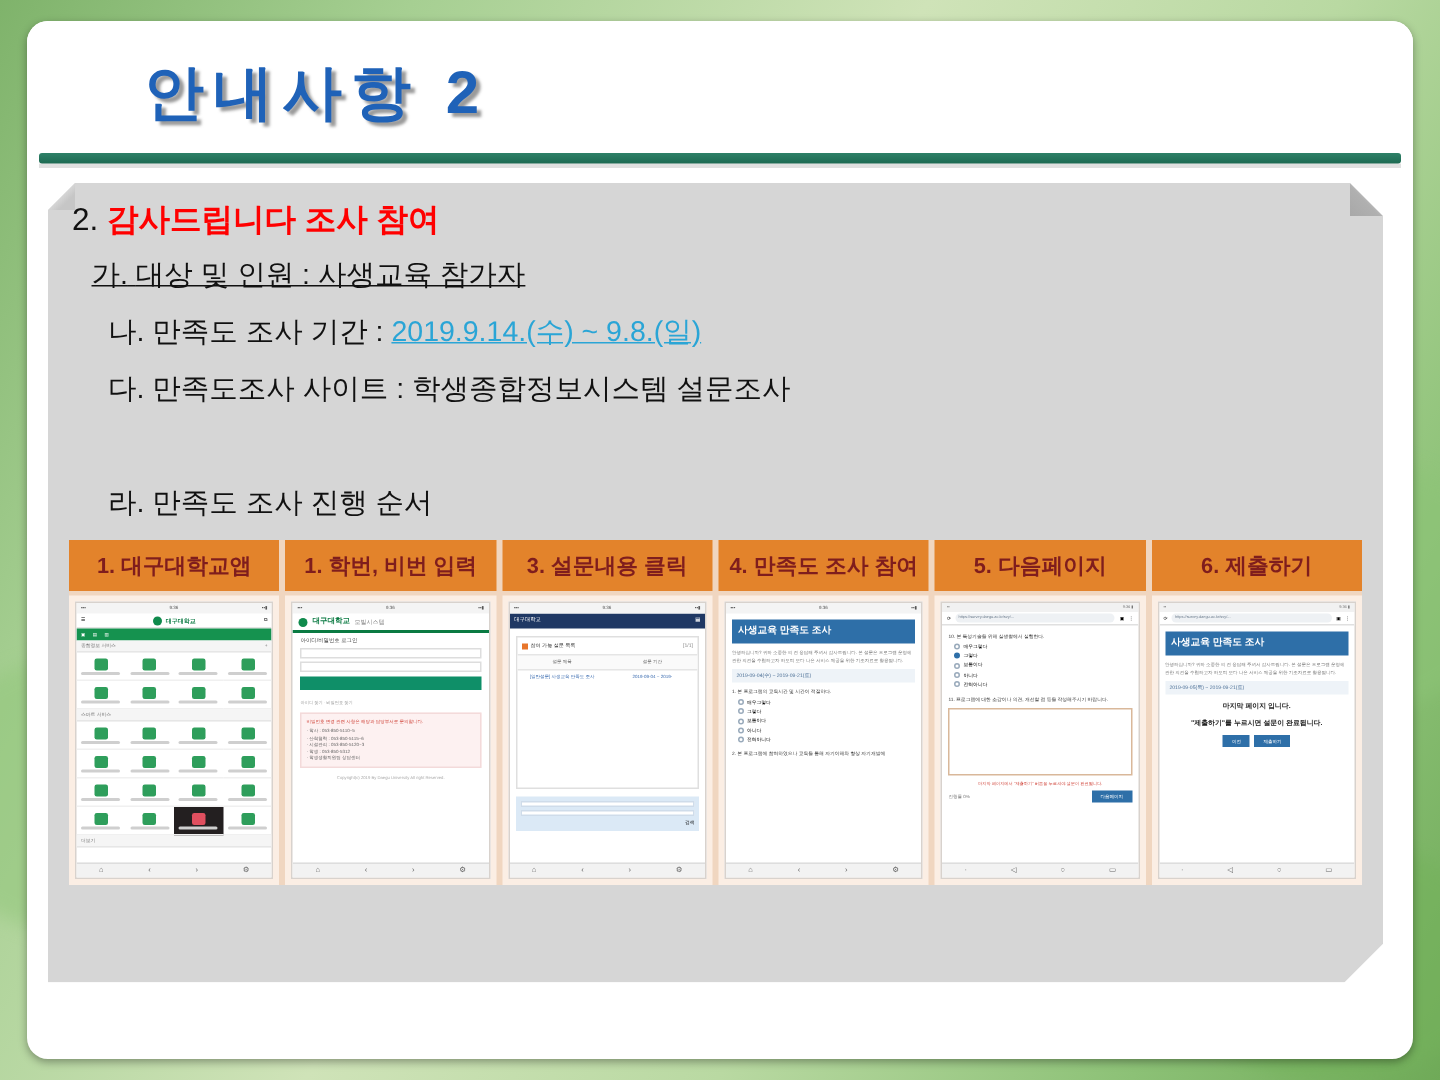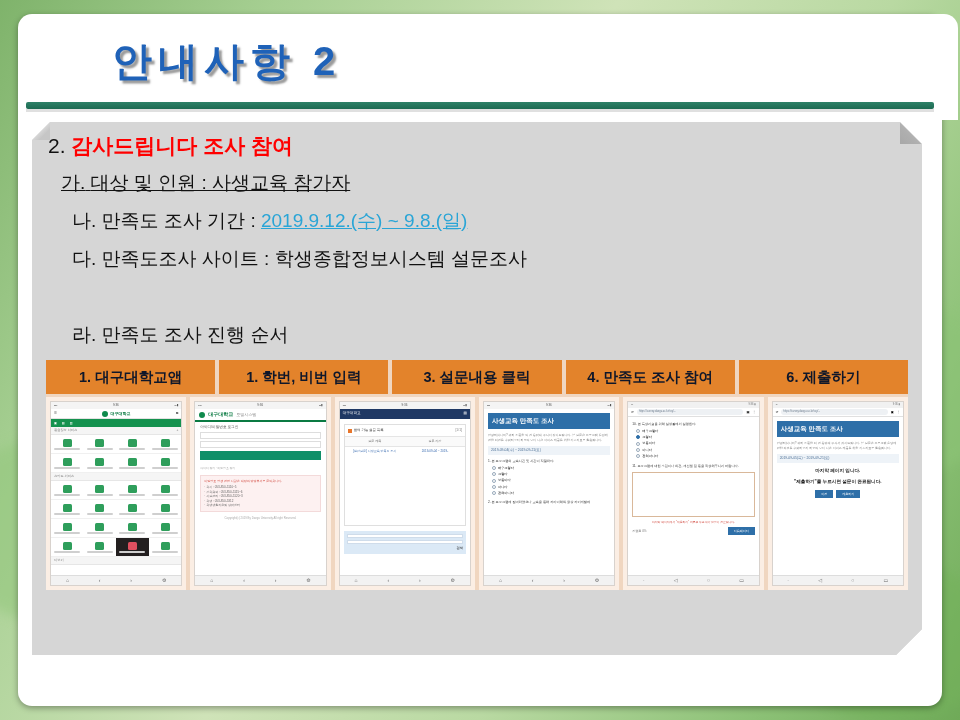--- a/index.html
+++ b/index.html
@@ -24,21 +24,21 @@
     left: 18px; top: 14px;
     width: 924px; height: 692px;
     background: #ffffff;
     border-radius: 14px;
     box-shadow: 0 2px 6px rgba(0,0,0,.35);
   }
 
   
   .title-zone {
     position: absolute; left: 0; top: 0; width: 100%; height: 106px;
-    background: #ffffff; border-radius: 14px 14px 0 0; margin-left: 16px;
+    background: #ffffff; border-radius: 14px 14px 0 0;
   }
   .slide-title {
     position: absolute; left: 78px; top: 20px;
     font-size: 40px; font-weight: bold; letter-spacing: 6px;
     color: #1f62b8;
     text-shadow: 3px 3px 2px rgba(120,120,120,.75);
     white-space: nowrap;
   }
   .title-rule {
     position: absolute; left: 8px; top: 88px; width: 908px; height: 7px;
@@ -96,21 +96,21 @@
   }
 
   
   .steps-wrap {
     position: absolute; left: 14px; top: 238px;
     width: 862px; height: 230px;
     background: #f0d6c0;
   }
   .steps-head { display: flex; width: 100%; height: 34px; gap: 4px; }
   .step-head-cell {
-    flex: 1; background: #e3832b; color: #0f172a;
+    flex: 1; background: #e3832b; color: #7f1d1d;
     font-size: 14.5px; font-weight: bold;
     display: flex; align-items: center; justify-content: center;
     white-space: nowrap;
   }
   .shots { display: flex; width: 100%; height: 196px; gap: 4px; padding-top: 3px; }
   .shot {
     flex: 1; background: #fbeee4; padding: 4px;
     display: flex; align-items: stretch; justify-content: center;
   }
   .phone {
@@ -233,40 +233,41 @@
     </div>
 
     <div class="tx line-a">
       <span>가.</span>
       <span>대상 및 인원 : 사생교육  참가자</span>
     </div>
 
     <div class="tx line-b">
       <span>나.</span>
       <span>만족도 조사 기간 : </span>
-      <span class="link">2019.9.12.(수) ~ 9.8.(일)</span>
+      <span class="link">2019.9.14.(수) ~ 9.8.(일)</span>
     </div>
 
     <div class="tx line-c">
       <span>다.</span>
       <span>만족도조사 사이트 : 학생종합정보시스템 설문조사</span>
     </div>
 
 
     <div class="tx line-d">
       <span>라.</span>
       <span>만족도 조사 진행 순서</span>
     </div>
 
     <div class="steps-wrap">
       <div class="steps-head">
         <div class="step-head-cell">1. 대구대학교앱</div>
         <div class="step-head-cell">1. 학번, 비번 입력</div>
         <div class="step-head-cell">3. 설문내용 클릭</div>
         <div class="step-head-cell">4. 만족도 조사 참여</div>
+        <div class="step-head-cell">5. 다음페이지</div>
         <div class="step-head-cell">6. 제출하기</div>
       </div>
 
       <div class="shots">
 
         <div class="shot">
           <div class="phone">
             <div class="statusbar">
                 <span>▪▪▪</span>
                 <span>9:36</span>

